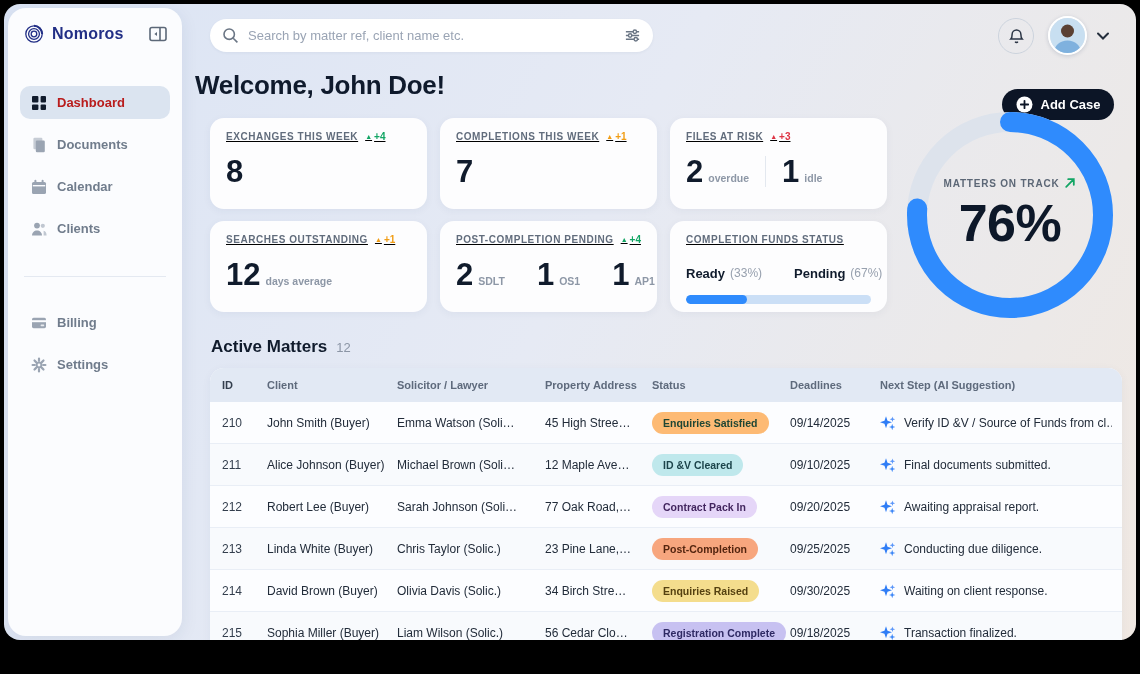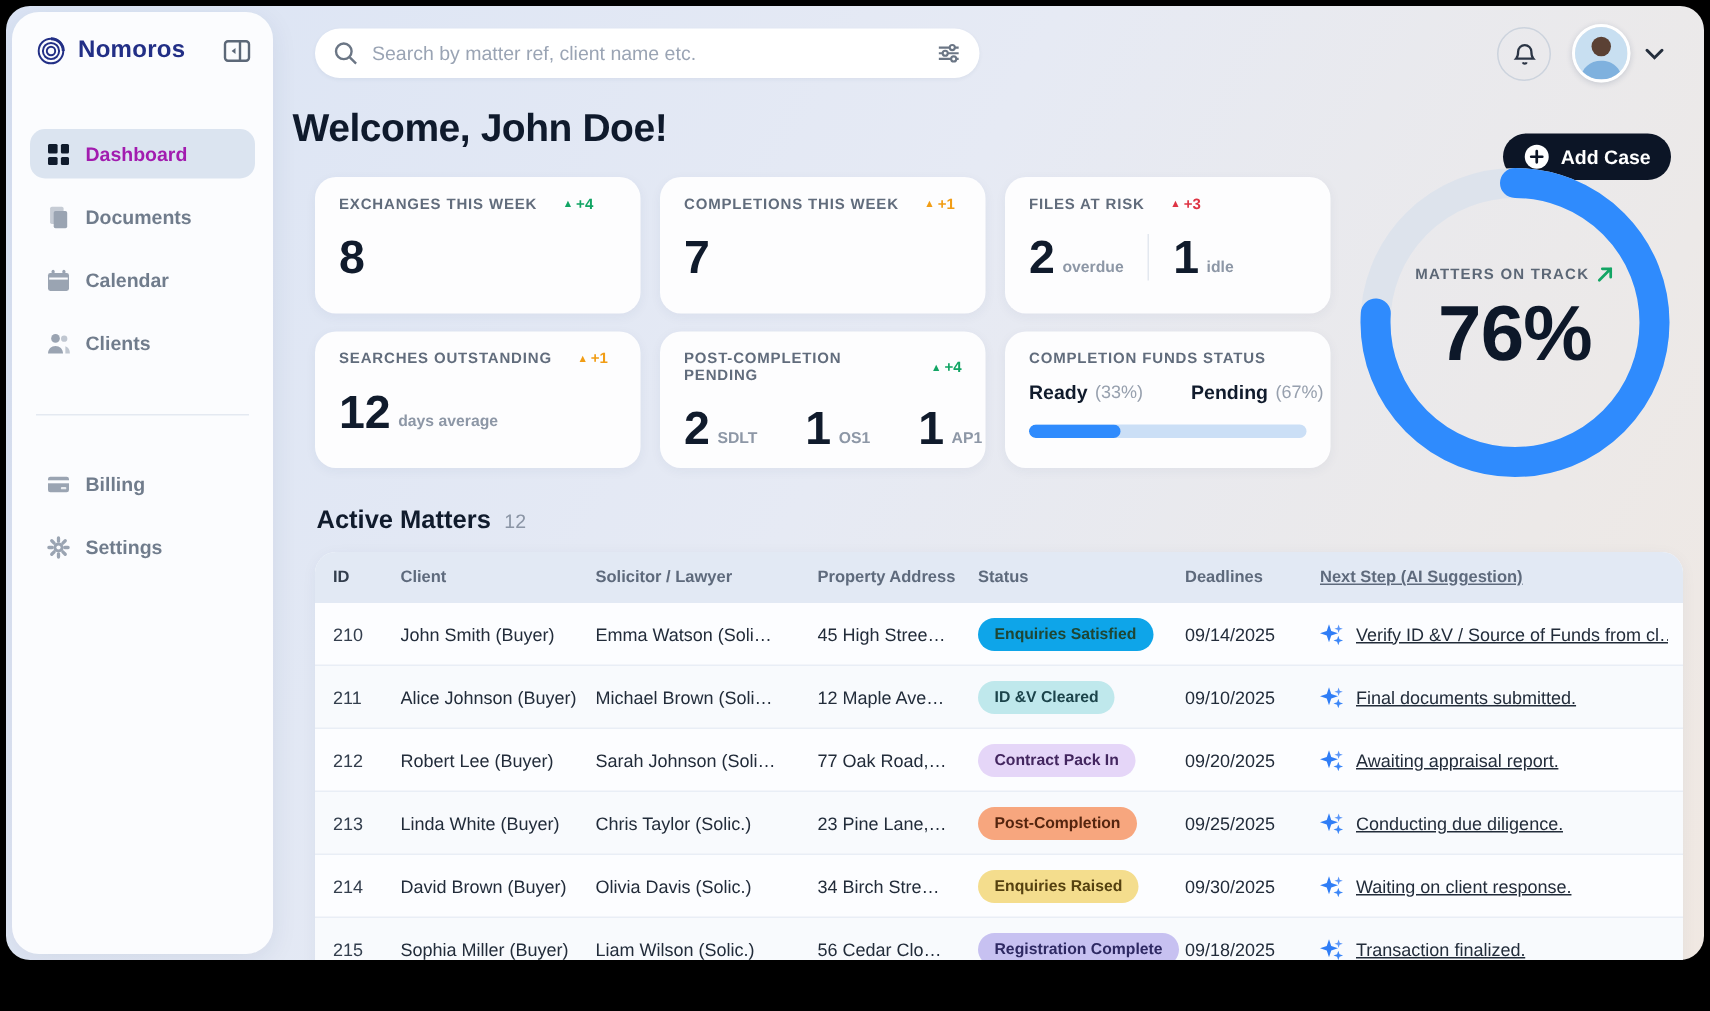--- a/index.html
+++ b/index.html
@@ -25,21 +25,21 @@
   .logo-row { display:flex; align-items:center; gap:8px; padding:2px 2px 0 4px; }
   .logo-mark { width:20px; height:20px; flex:0 0 auto; }
   .logo-text { font-size:16px; font-weight:800; color:#222f86; letter-spacing:.2px; flex:1; }
   .collapse-btn { width:20px; height:20px; cursor:pointer; color:#5c6878; }
   .nav { margin-top:42px; display:flex; flex-direction:column; gap:9px; }
   .nav-item {
     display:flex; align-items:center; gap:10px; height:33px; padding:0 11px;
     border-radius:10px; color:#707c8c; font-size:13px; font-weight:600; cursor:pointer;
   }
   .nav-item .nicon { width:16px; height:16px; color:#9aa4b2; flex:0 0 auto; }
-  .nav-item.active { background:#dbe4f0; color:#a21caf; }
+  .nav-item.active { background:#dbe4f0; color:#b91c1c; }
   .nav-item.active .nicon { color:#101b2c; }
   .side-divider { height:1px; background:#e4e9f1; margin:22px 4px 20px 4px; }
   
   .search-bar {
     position:absolute; left:206px; top:15px; width:443px; height:33px;
     background:#ffffff; border-radius:17px; display:flex; align-items:center;
     padding:0 12px; gap:9px; box-shadow:0 1px 3px rgba(40,60,100,.06);
   }
   .search-bar input {
     flex:1; border:none; outline:none; background:transparent;
@@ -69,31 +69,31 @@
   
   .kpi-grid {
     position:absolute; left:206px; top:114px;
     display:grid; grid-template-columns:217px 217px 217px; grid-auto-rows:91px;
     column-gap:13px; row-gap:12px;
   }
   .card {
     background:#fdfdfe; border-radius:14px; box-shadow:0 2px 8px rgba(40,60,100,.05);
     padding:13px 16px;
   }
-  .kpi-head { display:flex; gap:17px; }
+  .kpi-head { display:flex; gap:7px;text-decoration:underline; }
   .kpi-label { font-size:10px; font-weight:700; letter-spacing:.55px; color:#616c7c; }
   .kpi-delta { font-size:10px; font-weight:700; display:flex; align-items:center; gap:2px; }
   .kpi-delta .tri { font-size:7px; }
   .kpi-values { display:flex; align-items:flex-end; margin-top:14px; }
   .kpi-group { display:flex; align-items:flex-end; }
   .num { font-size:31px; font-weight:800; color:#101b2c; line-height:1; }
   .unit { font-size:10.5px; color:#8d97a6; font-weight:600; margin-left:5px; padding-bottom:3px; }
   .vdiv { width:1px; background:#e3e8ef; align-self:stretch; margin:0 16px; }
   
-  .funds-row { display:flex; align-items:center; margin-top:6px; }
+  .funds-row { display:flex; align-items:center; margin-top:18px; }
   .funds-row .vdiv { height:20px; align-self:center; }
   .fl { font-size:13px; font-weight:800; color:#101b2c; }
   .fp { font-size:12px; font-weight:500; color:#97a0ae; margin-left:5px; }
   .progress { margin-top:12px; height:9px; border-radius:5px; background:#cbdff6; overflow:hidden; }
   .progress .fill { height:100%; border-radius:5px; background:#2f8bfd; }
   
   .gauge-wrap { position:absolute; left:900px; top:105px; width:212px; height:212px; }
   .gauge-center { position:absolute; inset:0; display:flex; flex-direction:column;
     align-items:center; justify-content:center; gap:4px; }
   .gauge-label { font-size:10px; font-weight:700; letter-spacing:.8px; color:#5c6776;
@@ -117,21 +117,21 @@
   .thead { height:34px; background:#e2e9f4; }
   .th { font-size:11px; font-weight:600; color:#5e6a7c; }
   .trow { height:42px; border-bottom:1px solid #e9eef6; background:#fcfdff; }
   .trow:nth-child(even) { background:#f8fafd; }
   .cell { font-size:12px; color:#222c3a; font-weight:500; white-space:nowrap; overflow:hidden; }
   .c-id { color:#333e4d; }
   .badge {
     display:inline-block; font-size:10.5px; font-weight:700; padding:5px 11px;
     border-radius:11px; white-space:nowrap;
   }
-  .c-next { display:flex; align-items:center; gap:8px; padding-right:10px;text-decoration:underline; }
+  .c-next { display:flex; align-items:center; gap:8px; padding-right:10px; }
   .sparkle { width:16px; height:16px; flex:0 0 auto; }
   .ns-text { font-size:12px; color:#222c3a; white-space:nowrap; overflow:hidden; }
 </style>
 </head>
 <body>
 
 <div class="frame">
 
   <div class="sidebar">
     <div class="logo-row">
@@ -393,21 +393,21 @@
         <div class="th c-status">Status</div>
         <div class="th c-deadline">Deadlines</div>
         <div class="th c-next">Next Step (AI Suggestion)</div>
       </div>
     <div>
         <div class="trow">
           <div class="cell c-id">210</div>
           <div class="cell c-client">John Smith (Buyer)</div>
           <div class="cell c-sol">Emma Watson (Soli…</div>
           <div class="cell c-prop">45 High Stree…</div>
-          <div class="cell c-status"><span class="badge" style="background: #0ea5e9; color: rgb(30, 70, 52);">Enquiries Satisfied</span></div>
+          <div class="cell c-status"><span class="badge" style="background: #fdba74; color: rgb(30, 70, 52);">Enquiries Satisfied</span></div>
           <div class="cell c-deadline">09/14/2025</div>
           <div class="cell c-next">
   <svg class="sparkle" viewBox="0 0 16 16">
     <path fill="#2f7df6" d="M6 1.2 7.5 5.7 12 7.2 7.5 8.7 6 13.2 4.5 8.7 0 7.2 4.5 5.7z"></path>
     <path fill="#5a96f9" d="M12.4 1.4 13.1 3.5 15.2 4.2 13.1 4.9 12.4 7 11.7 4.9 9.6 4.2 11.7 3.5z"></path>
     <path fill="#3b86f7" d="M12.2 8.8 13 11.2 15.4 12 13 12.8 12.2 15.2 11.4 12.8 9 12 11.4 11.2z"></path>
   </svg>
 <span class="ns-text">Verify ID &amp;V / Source of Funds from cl…</span>
           </div>
         </div>

